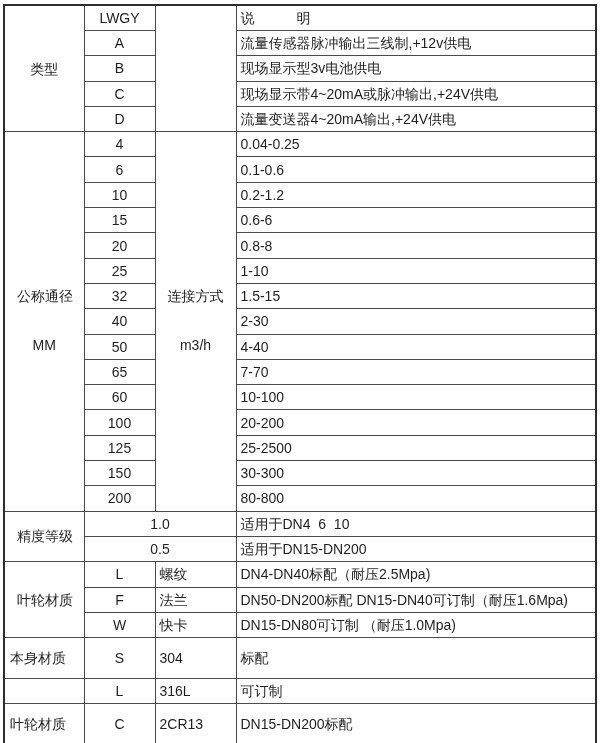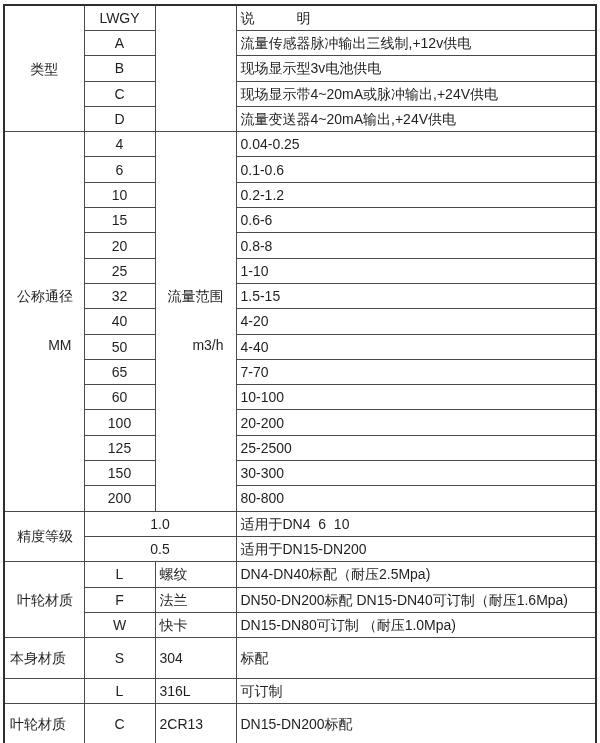--- a/index.html
+++ b/index.html
@@ -16,21 +16,21 @@
   td{
     border:1px solid #4a4a4a;
     font-size:14px;line-height:16px;color:#1f1f1f;
     white-space:pre;overflow:hidden;
     padding:0 1px;vertical-align:middle;
   }
   td.c{text-align:center;padding:4px;}
   td.l{text-align:left;padding:0 4px;}
   td.lbl{text-align:center;padding:12px;}
   td.lbl-left{text-align:left;padding:12px 5px;}
-  .two-line{text-align:right;line-height:17px;}
+  .two-line{text-align:center;line-height:17px;}
 </style>
 </head>
 <body>
 
 <table class="spec">
   <colgroup>
     <col style="width:80px">
       <col style="width:71px">
       <col style="width:81px">
       <col style="width:360px">
@@ -60,21 +60,21 @@
     <td class="l">流量变送器4~20mA输出,+24V供电</td>
   </tr>
 
   <tr>
     <td class="lbl" rowspan="15">
       <div class="two-line">公称通径</div>
       <div class="two-line">MM</div>
     </td>
     <td class="c">4</td>
     <td class="lbl" rowspan="15">
-      <div class="two-line">流量范围</div>
+      <div class="two-line">连接方式</div>
       <div class="two-line">m3/h</div>
     </td>
     <td class="l">0.04-0.25</td>
   </tr>
   <tr>
     <td class="c">6</td>
     <td class="l">0.1-0.6</td>
   </tr>
   <tr>
     <td class="c">10</td>
@@ -91,21 +91,21 @@
   <tr>
     <td class="c">25</td>
     <td class="l">1-10</td>
   </tr>
   <tr>
     <td class="c">32</td>
     <td class="l">1.5-15</td>
   </tr>
   <tr>
     <td class="c">40</td>
-    <td class="l">4-20</td>
+    <td class="l">2-30</td>
   </tr>
   <tr>
     <td class="c">50</td>
     <td class="l">4-40</td>
   </tr>
   <tr>
     <td class="c">65</td>
     <td class="l">7-70</td>
   </tr>
   <tr>

